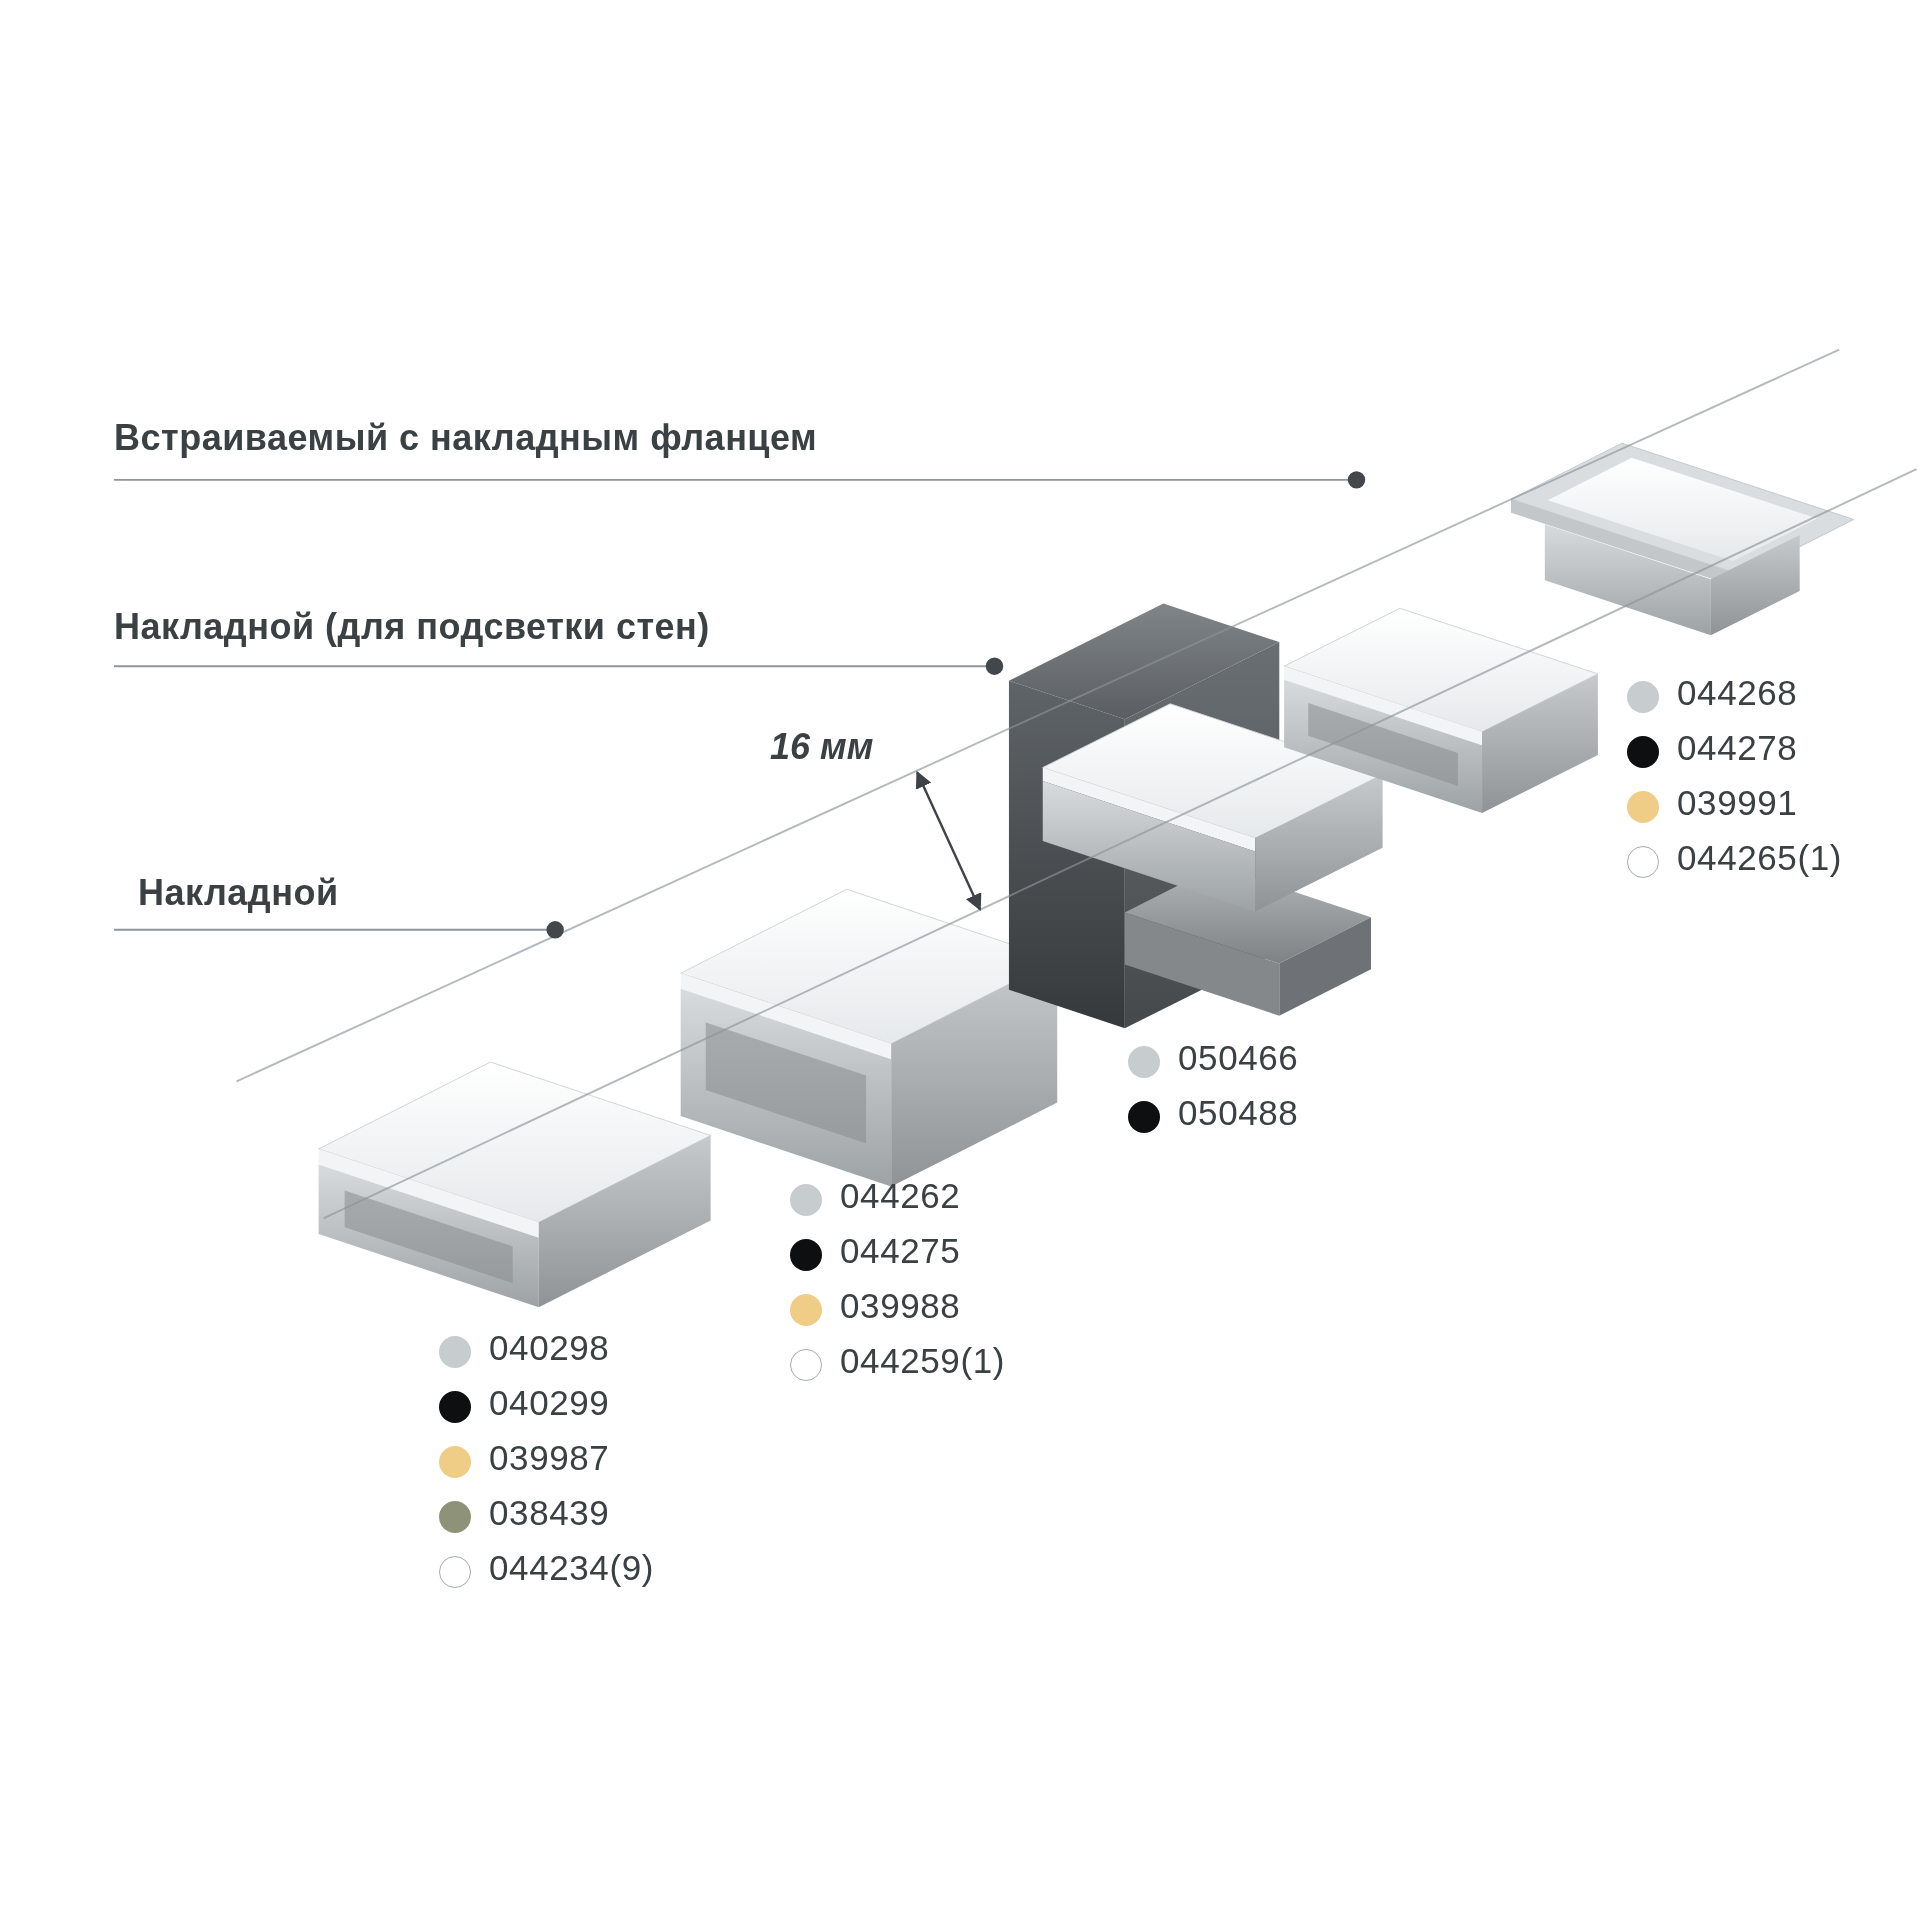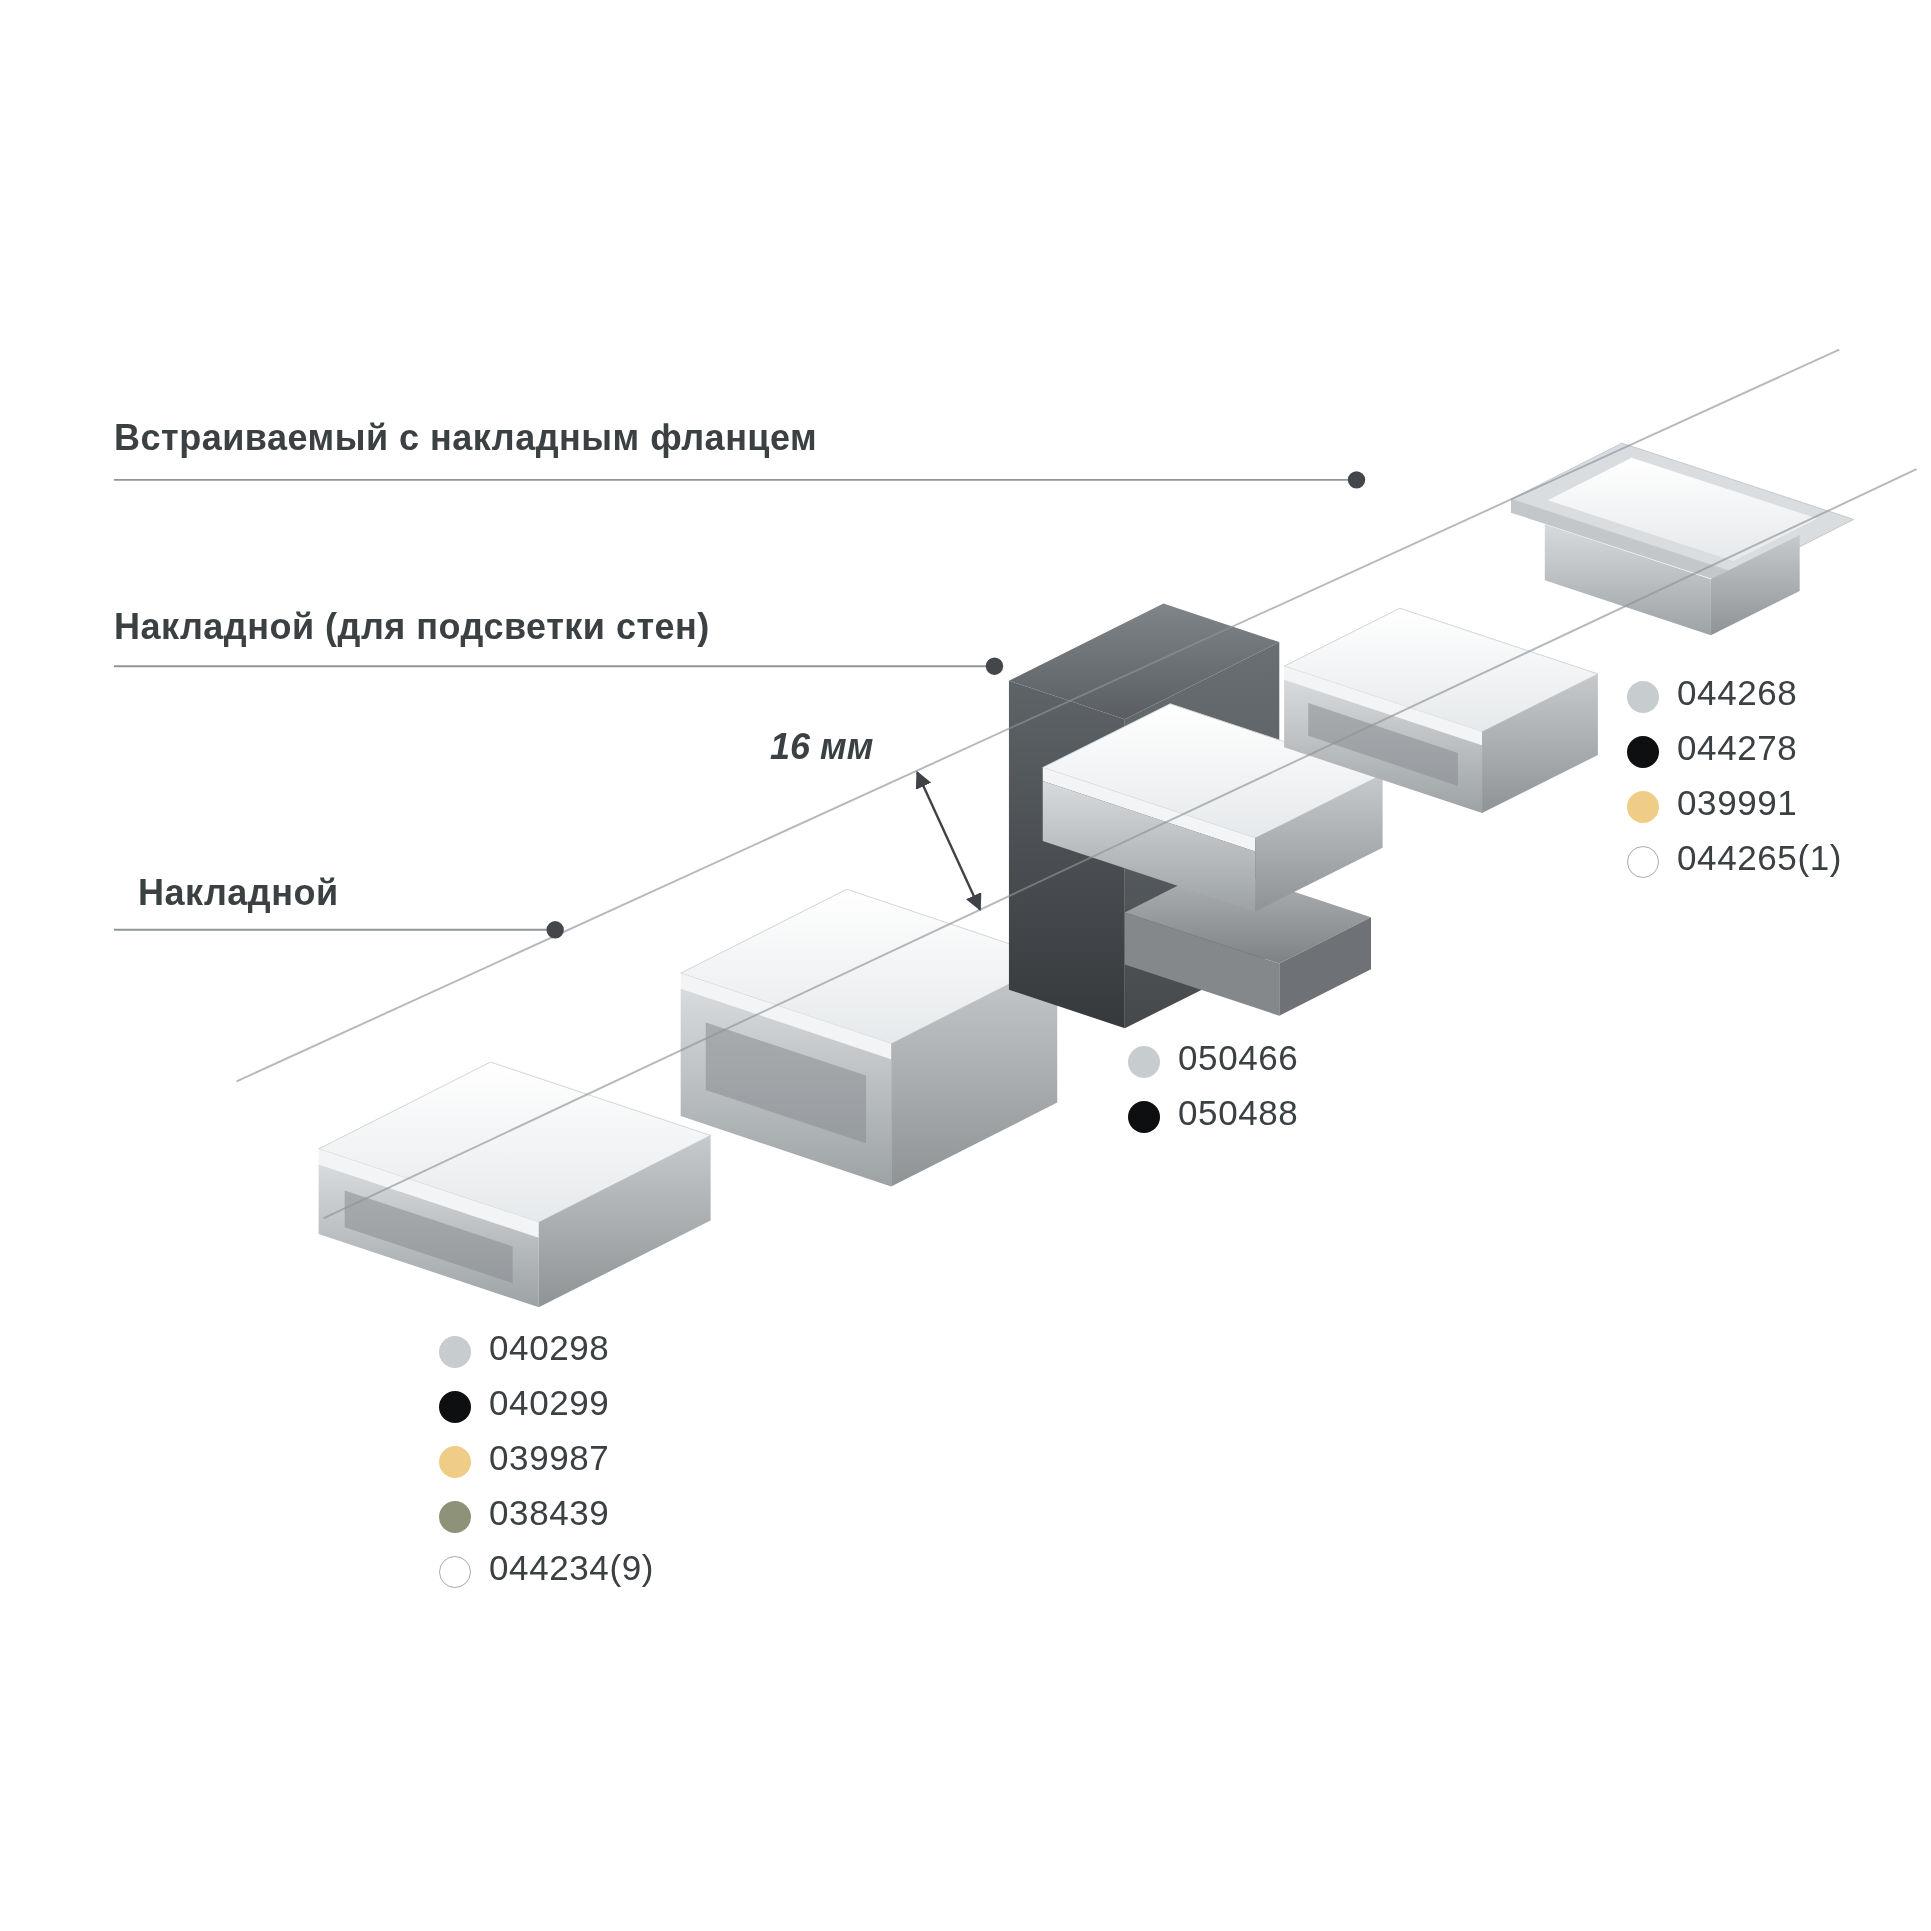--- a/index.html
+++ b/index.html
@@ -152,20 +152,38 @@
     <div class="row">
       <span class="dot" style="background: rgb(142, 146, 120);"></span>
       <span class="code">038439</span>
     </div>
     <div class="row">
       <span class="dot" style="background: rgb(255, 255, 255); border: 1.9px solid rgb(166, 172, 176);"></span>
       <span class="code">044234(9)</span>
     </div>
   </div>
 
+  <div class="articles" style="left:790px; top:1161px;">
+    <div class="row">
+      <span class="dot" style="background: rgb(199, 204, 207);"></span>
+      <span class="code">044262</span>
+    </div>
+    <div class="row">
+      <span class="dot" style="background: rgb(14, 15, 16);"></span>
+      <span class="code">044275</span>
+    </div>
+    <div class="row">
+      <span class="dot" style="background: rgb(240, 205, 135);"></span>
+      <span class="code">039988</span>
+    </div>
+    <div class="row">
+      <span class="dot" style="background: rgb(255, 255, 255); border: 1.9px solid rgb(166, 172, 176);"></span>
+      <span class="code">044259(1)</span>
+    </div>
+  </div>
 
   <div class="articles" style="left:1128px; top:1023px;">
     <div class="row">
       <span class="dot" style="background: rgb(199, 204, 207);"></span>
       <span class="code">050466</span>
     </div>
     <div class="row">
       <span class="dot" style="background: rgb(14, 15, 16);"></span>
       <span class="code">050488</span>
     </div>

